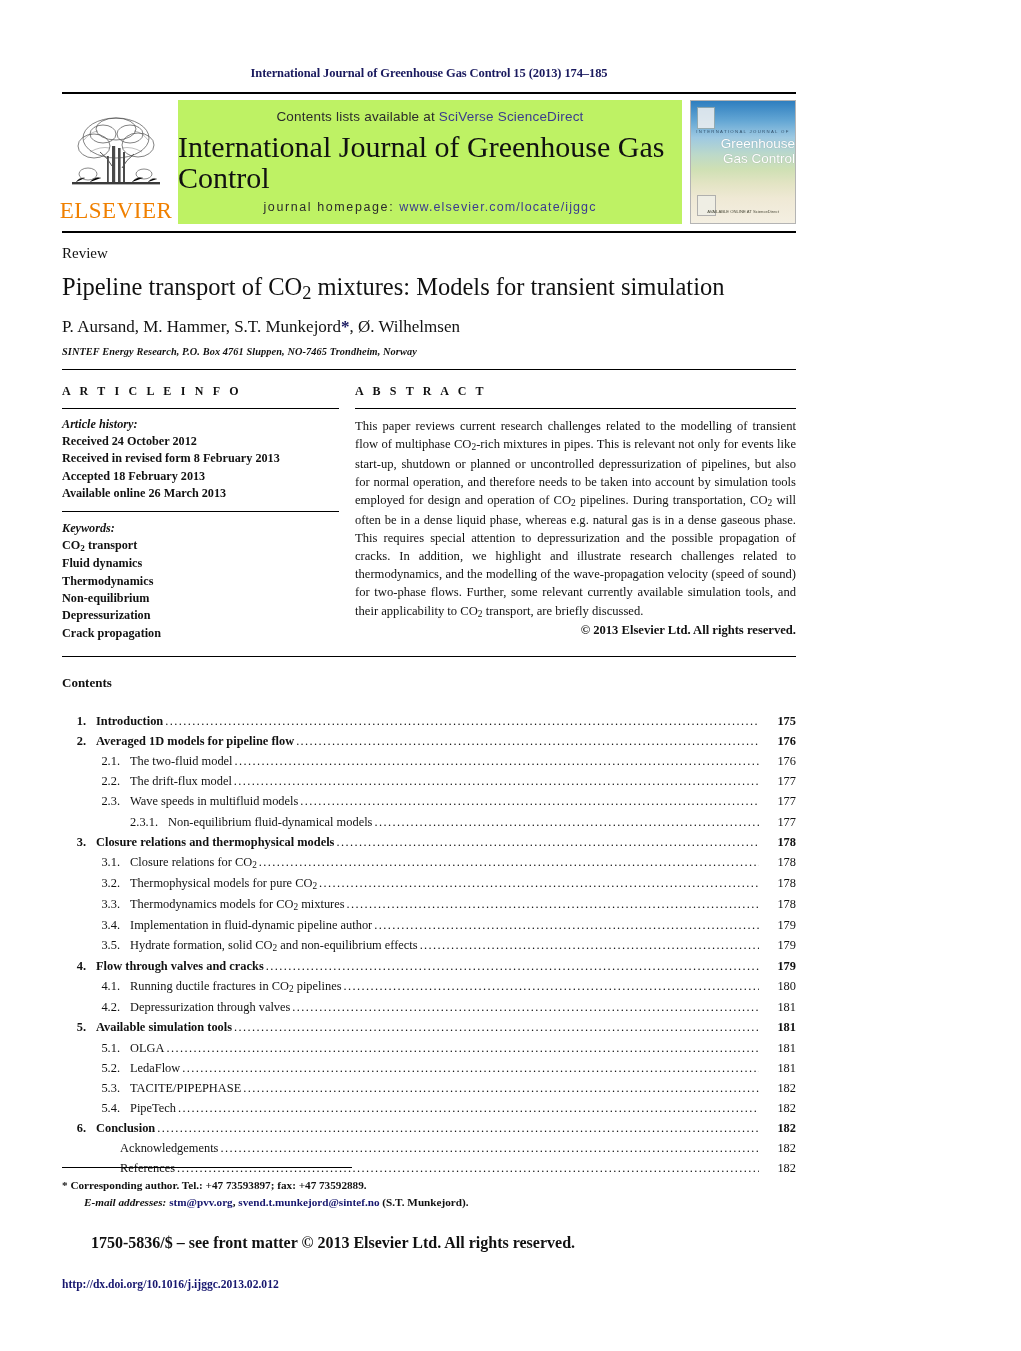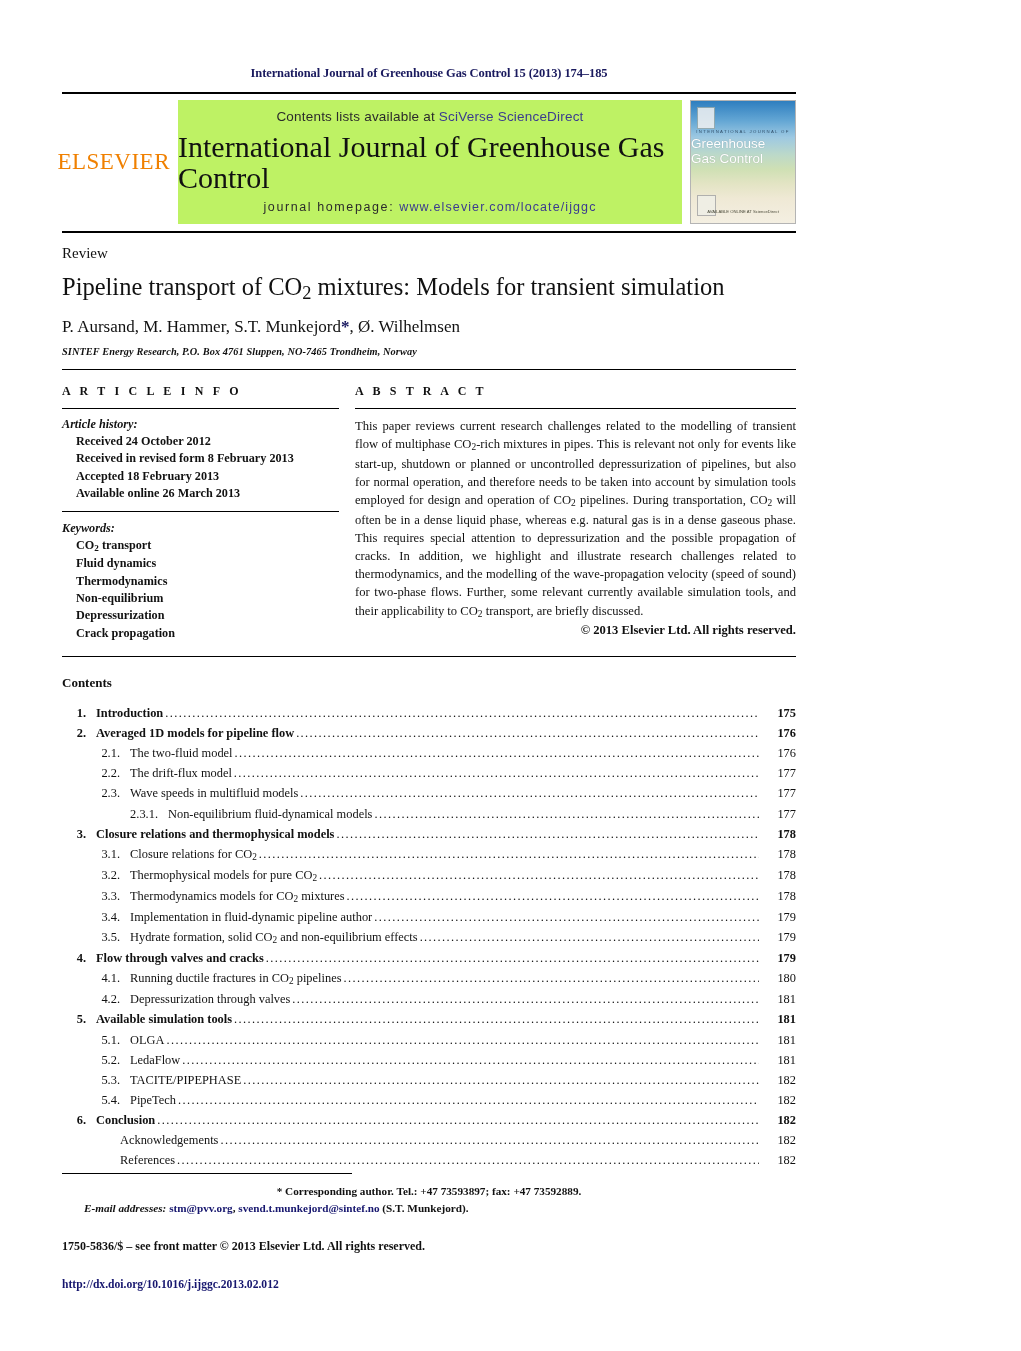--- a/index.html
+++ b/index.html
@@ -42,21 +42,21 @@
   }
   .masthead {
     display: flex;
     align-items: stretch;
     height: 124px;
   }
   .elsevier-logo {
     width: 108px;
     flex: 0 0 108px;
     display: flex;
-    flex-direction: row;
+    flex-direction: column;
     align-items: center;
     justify-content: flex-end;
     padding-bottom: 2px;
   }
   .tree-svg { display:block; }
   .elsevier-word {
     font-family: "Liberation Serif", serif;
     font-size: 23px;
     letter-spacing: 0.5px;
     color: #F08000;
@@ -114,21 +114,21 @@
   .cov-box {
     position:absolute; left:6px; top:6px; width:16px; height:20px;
     background:#f2f2f2; border:1px solid #9aa; opacity:.85;
   }
   .cov-sup {
     position:absolute; top:28px; left:0; right:0; text-align:center;
     font-family:"Liberation Sans", sans-serif; font-size:4.3px;
     letter-spacing:1.3px; color:#31506b;
   }
   .cov-title {
-    position:absolute; top:35px; left:0; right:0; text-align:left;
+    position:absolute; top:35px; left:0; right:0; text-align:right;
     font-family:"Liberation Sans", sans-serif; font-size:13.5px;
     line-height:1.12; color:#ffffff; font-weight:400;
     text-shadow: 0 0 1px rgba(0,0,0,.25);
   }
   .cov-foot {
     position:absolute; bottom:8px; left:0; right:0; text-align:center;
     font-family:"Liberation Sans", sans-serif; font-size:4.2px;
     color:#4a4a3a; line-height:1.5;
   }
   .cov-els {
@@ -180,40 +180,39 @@
 
   .info-head {
     font-family:"Liberation Serif", serif;
     font-style: italic; font-weight: bold; font-size: 12.2px;
     color:#111; margin-bottom: 1px;
   }
   .info-line {
     font-family:"Liberation Serif", serif;
     font-weight: bold; font-size: 12.2px; color:#111;
     line-height: 1.42;
-    margin-left: 14px;
   }
   .kw-block { margin-top: 9px; }
 
   .abs-p {
     font-family:"Liberation Serif", serif;
     font-size: 12.6px; color:#111; line-height: 1.44;
     text-align: justify; margin: 0;
   }
   .abs-copy {
     font-family:"Liberation Serif", serif;
     font-size: 12.6px; color:#111; text-align: right;
     margin-top: 2px; font-weight: bold;
   }
 
   
   .contents-wrap { margin: 0 62px; padding-top: 18px; }
   .contents-title {
     font-family:"Liberation Serif", serif;
-    font-weight: bold; font-size: 13px; color:#111; margin-bottom: 12px;
+    font-weight: bold; font-size: 13px; color:#111; margin-bottom: 20px;
   }
   .toc-row {
     display: flex; align-items: baseline;
     font-family:"Liberation Serif", serif;
     font-size: 12.4px; color:#111; line-height: 1.62;
   }
   .toc-num { flex: 0 0 auto; text-align: right; }
   .toc-label { flex: 0 0 auto; white-space: nowrap; }
   .toc-dots {
     flex: 1 1 auto; overflow: hidden; white-space: nowrap;
@@ -233,31 +232,30 @@
 
   
   .footer {
     position: absolute; left: 62px; right: 62px; bottom: 58px;
   }
   .foot-rule { border-top: 1px solid #000; width: 290px; margin-bottom: 9px; }
   .foot-corr {
     font-family:"Liberation Serif", serif; font-size: 11.2px;
     color:#111; line-height: 1.5; padding-left: 10px; text-indent: -10px;
     font-weight: bold;
-    text-align: center;
   }
   .foot-email {
     font-family:"Liberation Serif", serif; font-size: 11.2px;
     color:#111; padding-left: 22px; line-height:1.5; font-weight:bold;
   }
   .foot-email .lbl { font-style: italic; }
   .foot-email a, .mail-link { color:#16166e; text-decoration: none; }
   .foot-issn {
-    font-family:"Liberation Serif", serif; font-size: 12px;
-    color:#111; margin-top: 20px; line-height: 1.5; font-weight: bold;
+    font-family:"Liberation Serif", serif; font-size: 16px;
+    color:#111; margin-top: 20px; line-height: 1.5; font-weight: bold; margin-left: 29px;
   }
   .foot-doi {
     font-family:"Liberation Serif", serif; font-size: 11.6px;
     color:#16166e; line-height: 1.5; font-weight: bold; margin-top: 21px;
   }
   sub { font-size: 75%; vertical-align: -0.22em; }
 </style>
 </head>
 <body>
 

